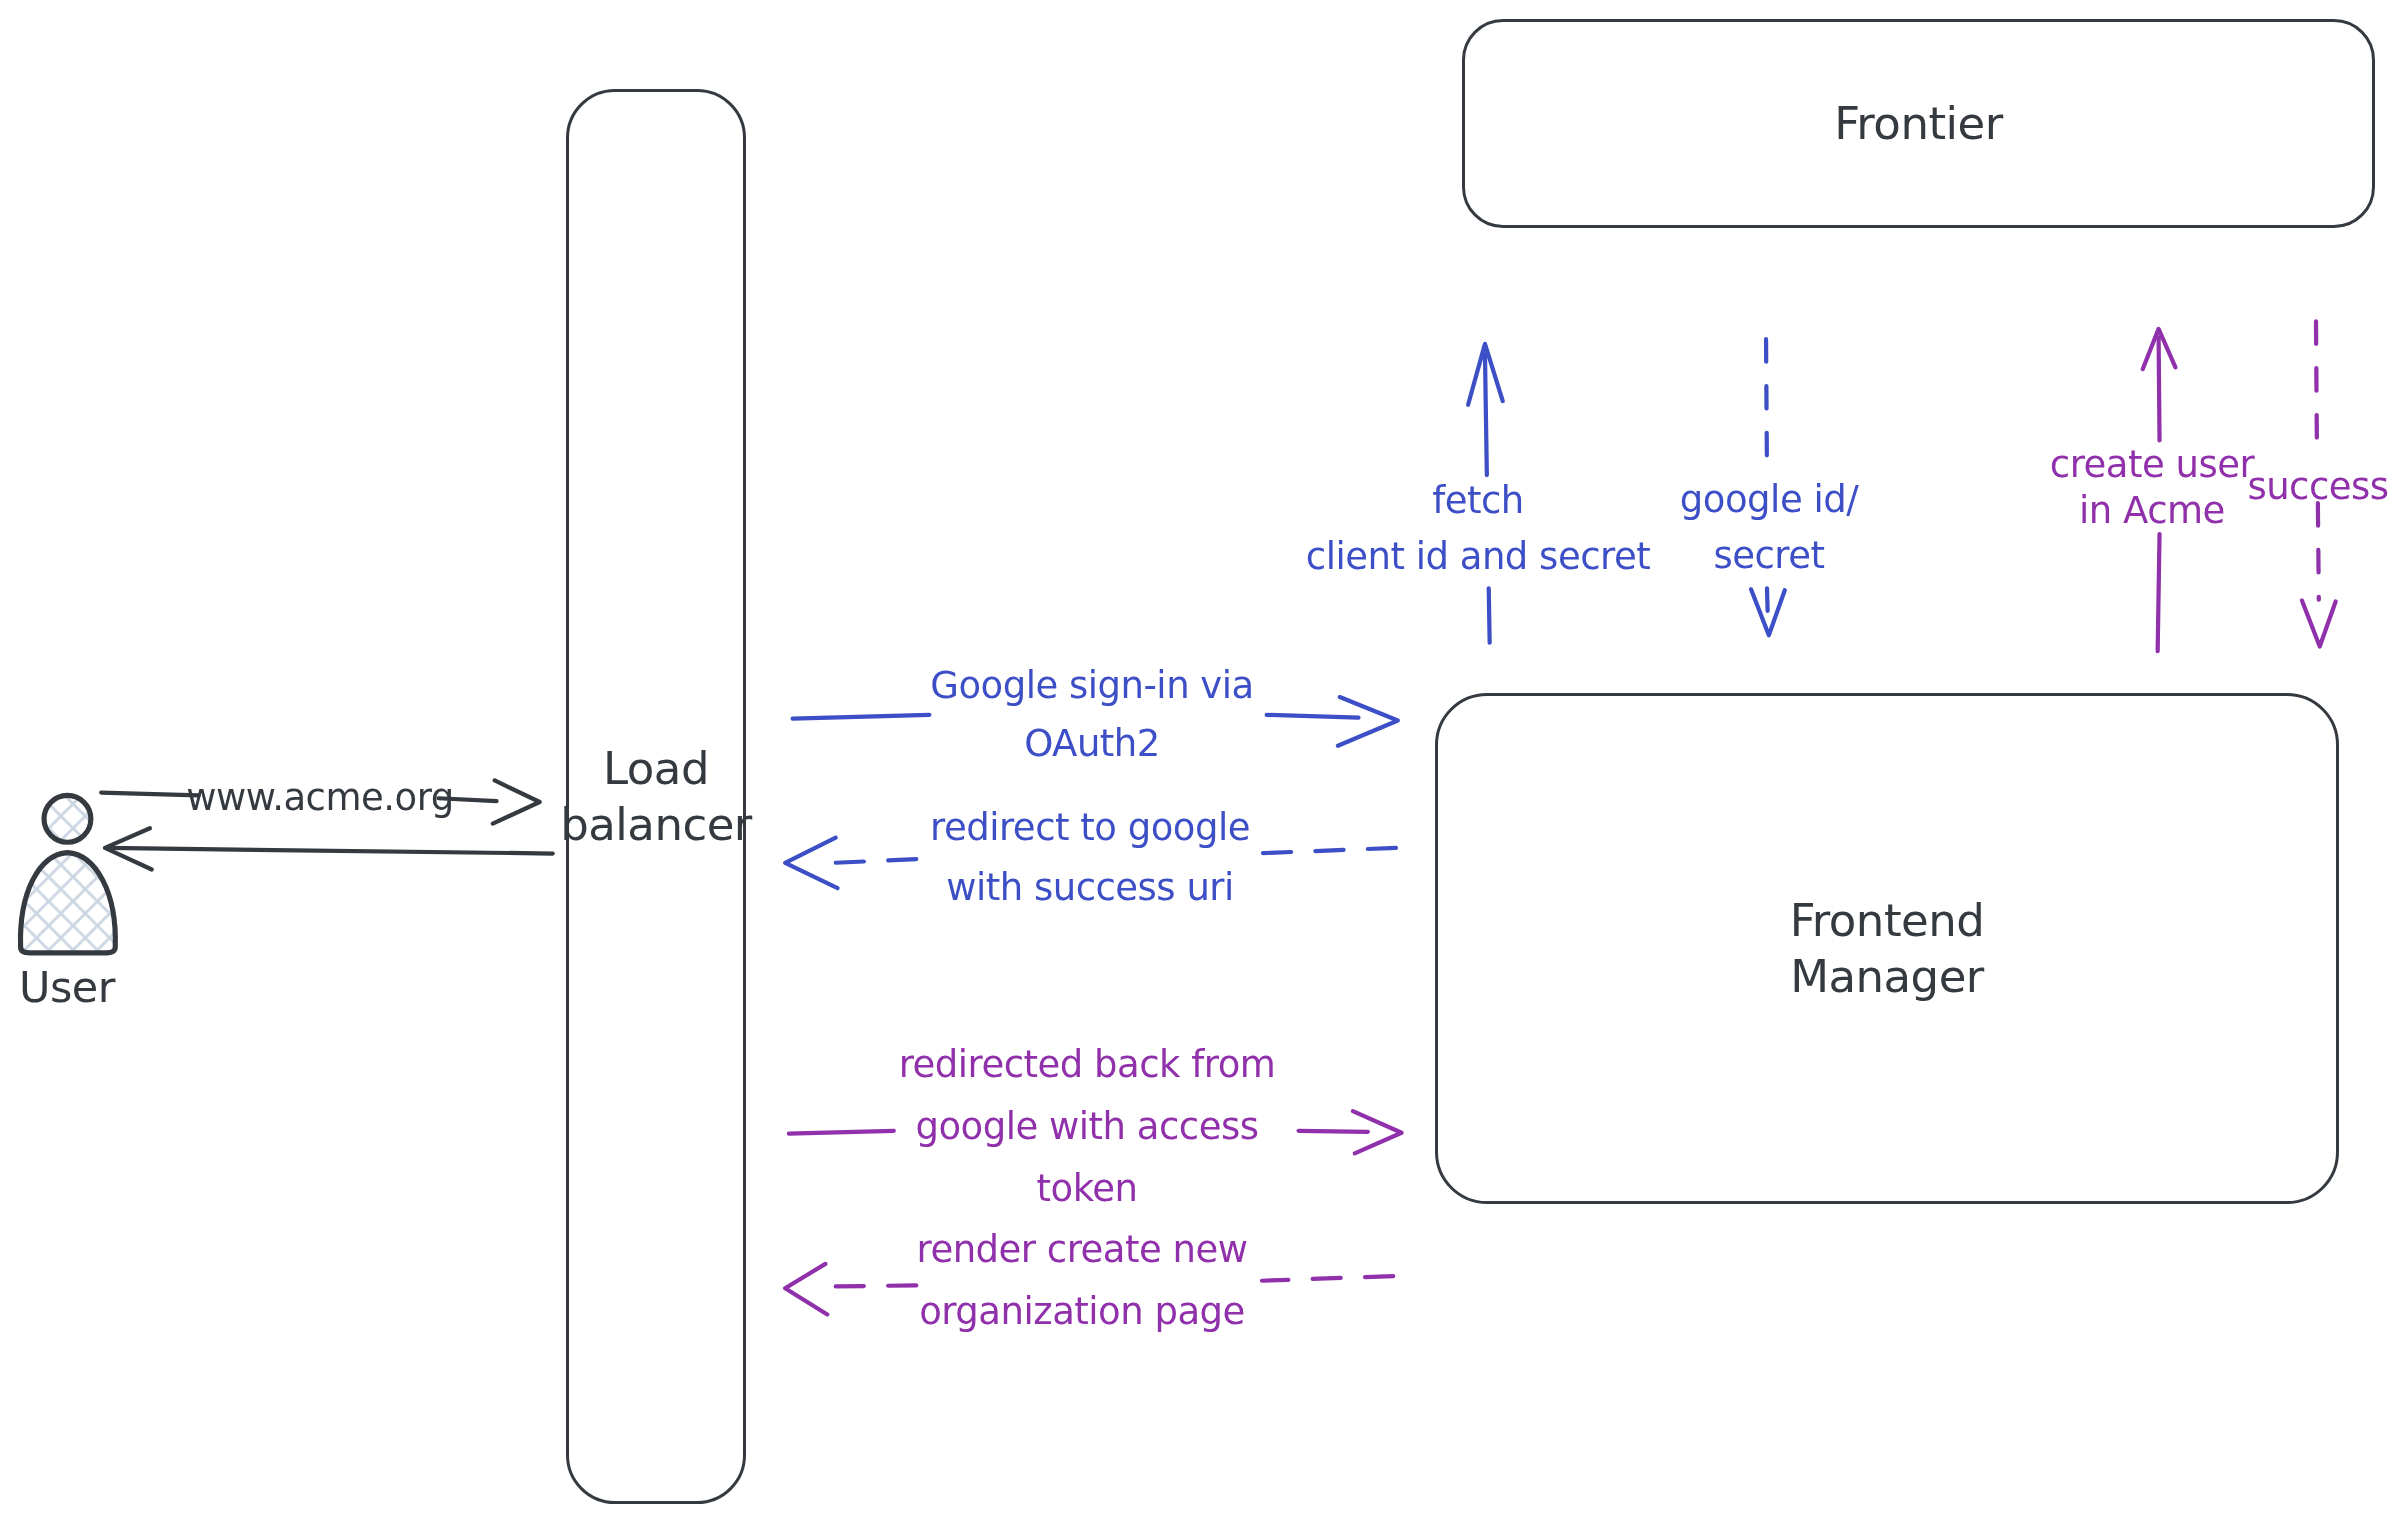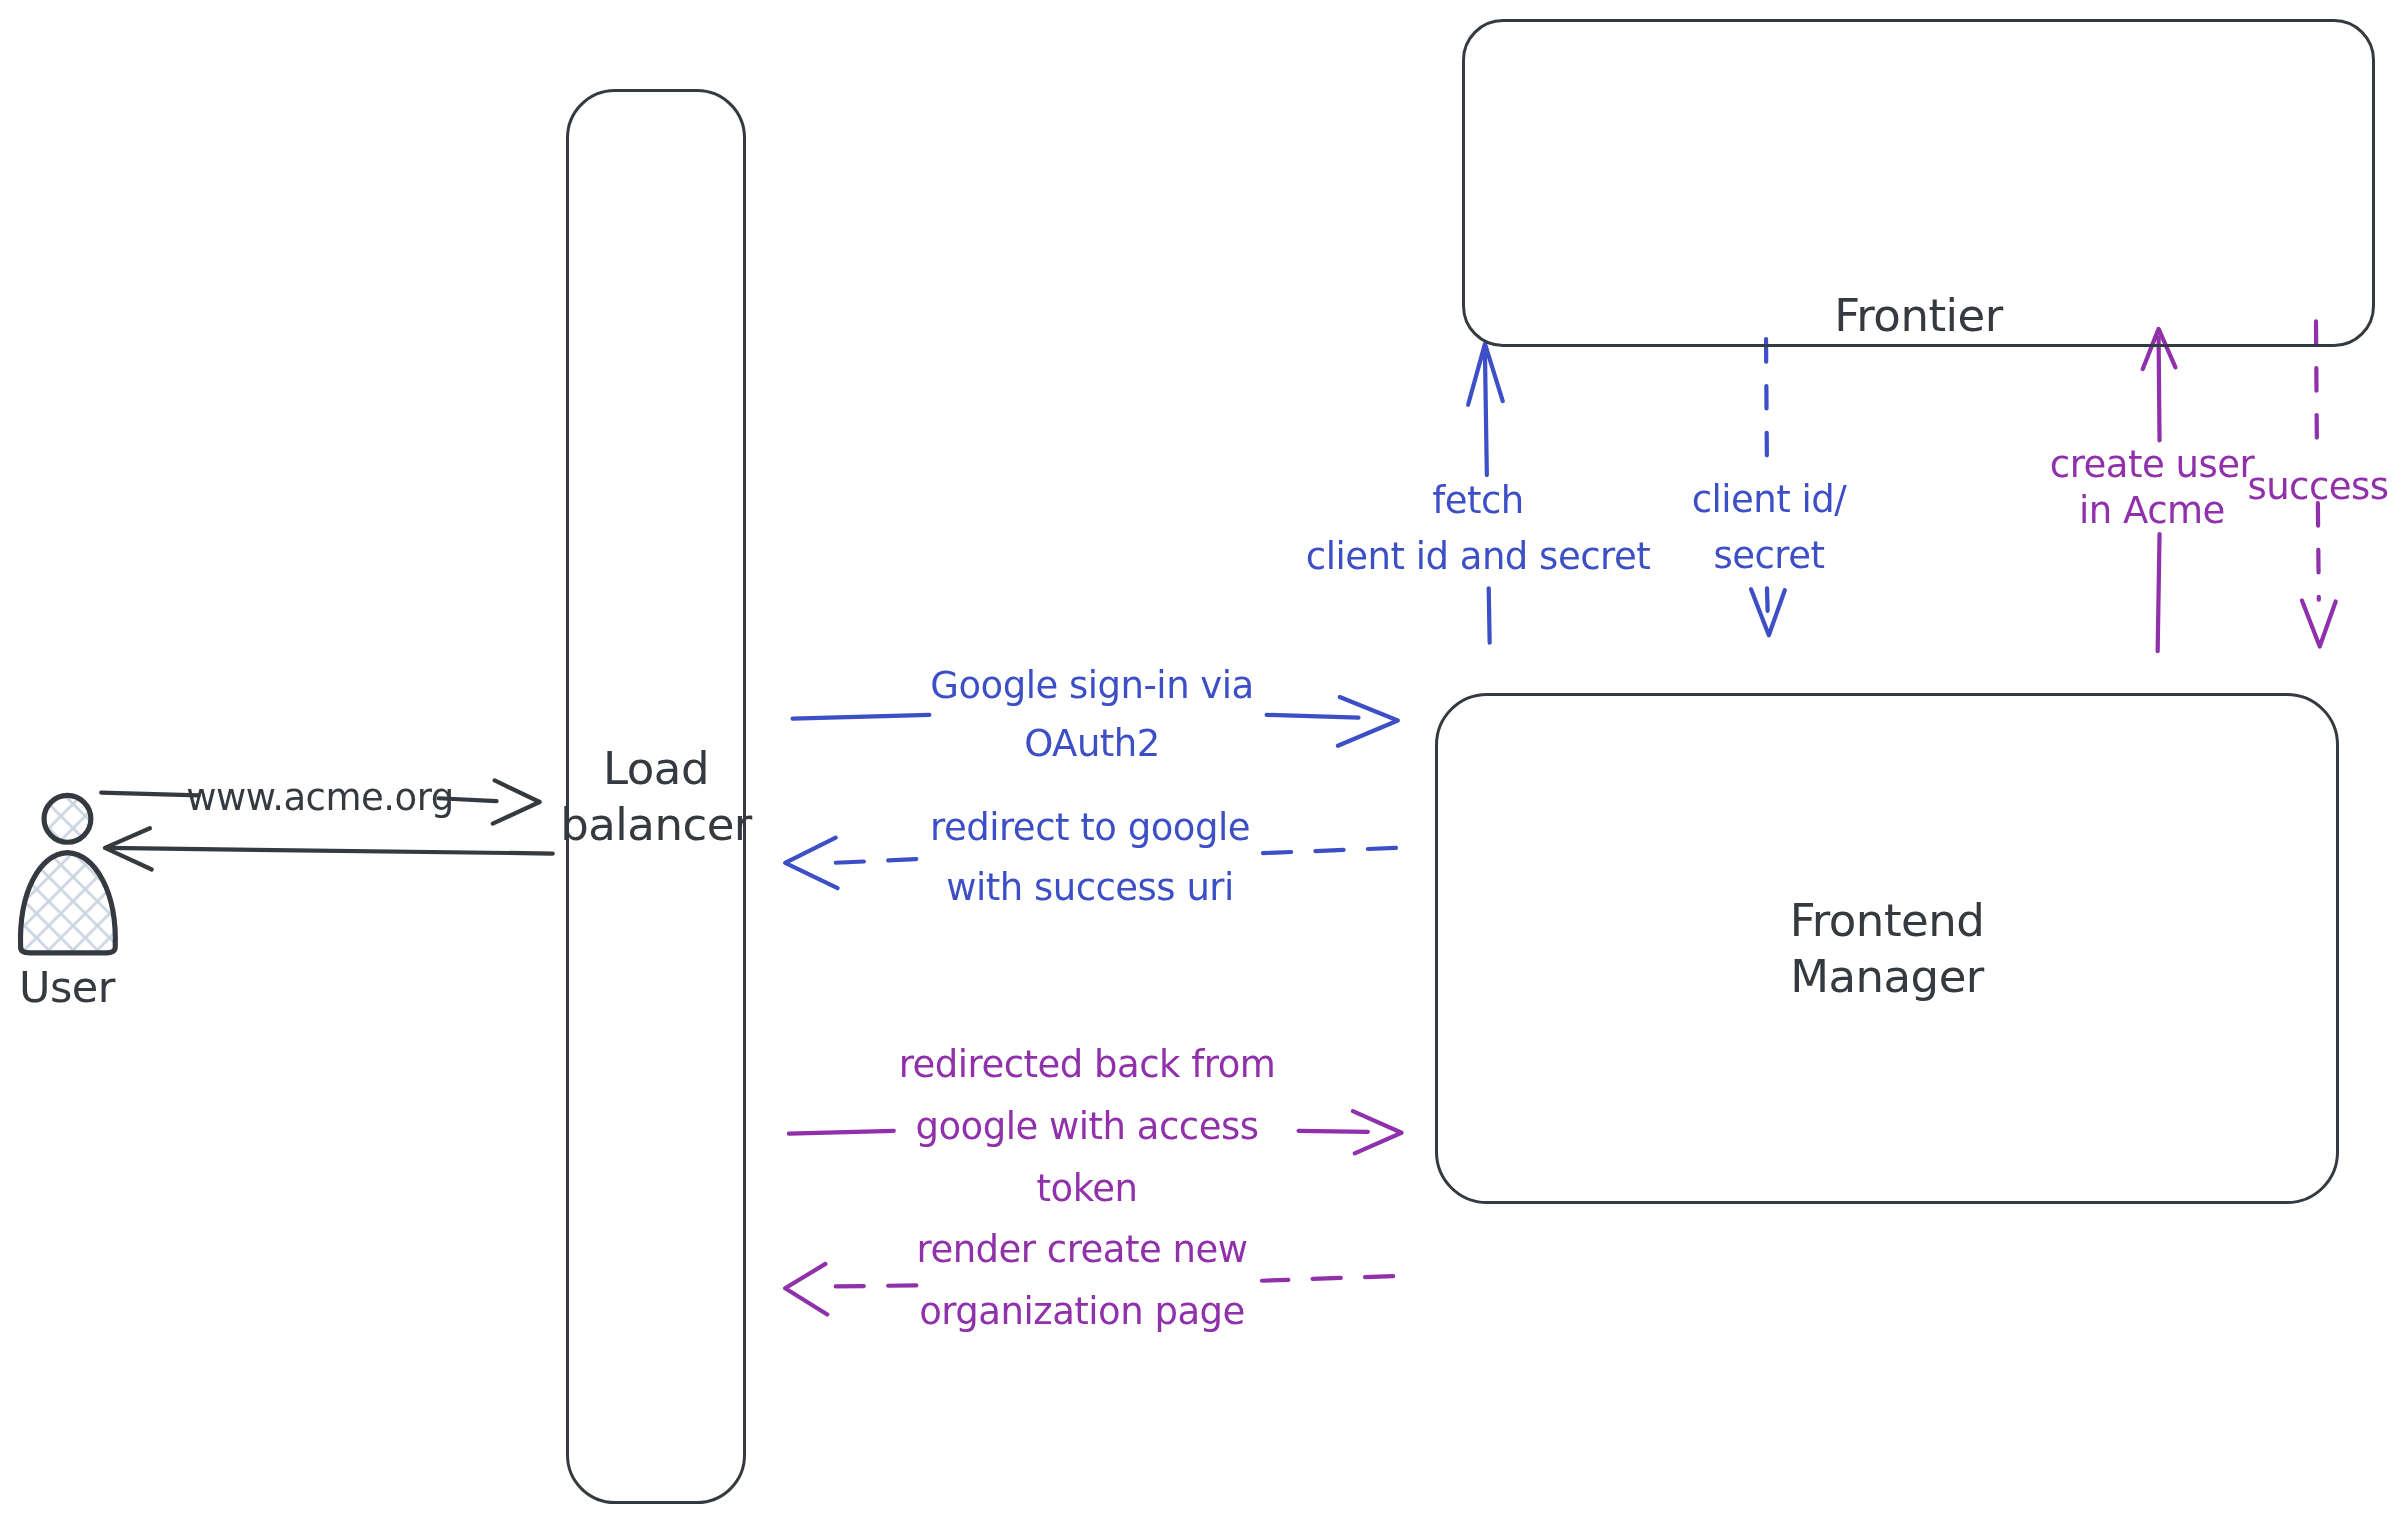--- a/index.html
+++ b/index.html
@@ -22,21 +22,21 @@
   .node{
     position:absolute;
     border:3.3px solid var(--stroke-dark);
     background:transparent;
     display:flex;align-items:center;justify-content:center;
     text-align:center;color:var(--stroke-dark);
     box-sizing:border-box;
   }
   .node .title{font-size:45px;line-height:56px;letter-spacing:-0.5px;}
   #node-load-balancer{left:566px;top:89px;width:180px;height:1415px;border-radius:49px;}
-  #node-frontier{left:1462px;top:19px;width:913px;height:328px;border-radius:41px;align-items:flex-end;}
+  #node-frontier{left:1462px;top:19px;width:913px;height:209px;border-radius:41px;}
   #node-frontend-manager{left:1435px;top:693px;width:904px;height:511px;border-radius:52px;}
   
   .msg{
     position:absolute;transform:translate(-50%,-50%);
     text-align:center;font-size:37px;letter-spacing:-0.5px;
     white-space:nowrap;
   }
   .msg.blue{color:var(--stroke-blue);}
   .msg.purple{color:var(--stroke-purple);}
   .msg.dark{color:var(--stroke-dark);}
@@ -175,21 +175,21 @@
     <div>render create new</div>
     <div>organization page</div>
   </div>
 
   <div class="msg blue" id="msg-fetch-secret">
     <div>fetch</div>
     <div>client id and secret</div>
   </div>
 
   <div class="msg blue" id="msg-client-id-secret">
-    <div>client id/</div>
+    <div>google id/</div>
     <div>secret</div>
   </div>
 
   <div class="msg purple" id="msg-create-user">
     <div>create user</div>
     <div>in Acme</div>
   </div>
 
   <div class="msg purple" id="msg-success">success</div>
 

